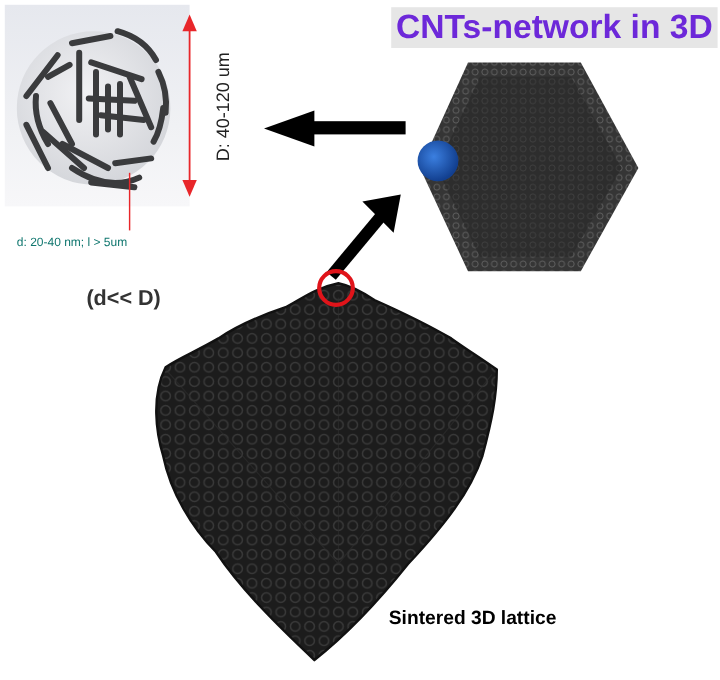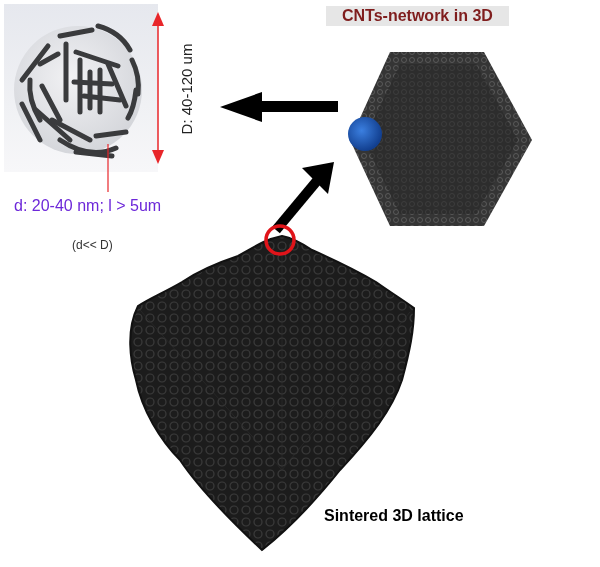--- a/index.html
+++ b/index.html
@@ -3,25 +3,25 @@
   <meta charset="utf-8">
   <style>
     html, body { margin: 0; padding: 0; background: #ffffff; }
     body { width: 600px; height: 567px; position: relative; overflow: hidden; font-family: "Liberation Sans", sans-serif; }
     .abs { position: absolute; }
 
     
     #sphere-panel { left: 4px; top: 4px; width: 154px; height: 168px; background: linear-gradient(180deg, #e6e8ee 0%, #f0f1f4 60%, #f7f7f9 100%); }
     #dim-label { left: 176px; top: 14px; width: 20px; height: 150px; }
     #dim-label span { position: absolute; left: 50%; top: 50%; transform: translate(-50%,-50%) rotate(-90deg); white-space: nowrap; font-size: 15px; color: #222; font-family: "Liberation Sans", sans-serif; }
-    #cnt-dims { left: 14px; top: 197px; font-size: 16px; color: #6d28d9; white-space: nowrap; }
-    #ratio { left: 72px; top: 238px; font-size: 12px; font-weight: normal; color: #333; white-space: nowrap; text-align: right; }
+    #cnt-dims { left: 14px; top: 197px; font-size: 10px; color: #0f766e; white-space: nowrap; }
+    #ratio { left: 72px; top: 238px; font-size: 18px; font-weight: bold; color: #333; white-space: nowrap; text-align: right; }
 
     
-    #cnt-title { left: 326px; top: 6px; padding: 1px 16px; background: #e6e6e6; font-size: 16px; font-weight: bold; color: #7f1d1d; white-space: nowrap; }
+    #cnt-title { left: 326px; top: 6px; padding: 1px 4px; background: #e6e6e6; font-size: 28px; font-weight: bold; color: #6d28d9; white-space: nowrap; }
 
     #lattice-title { left: 324px; top: 507px; font-size: 16px; font-weight: bold; color: #000; white-space: nowrap; }
 
     svg { position: absolute; left: 0; top: 0; }
   </style>
 </head>
 <body>
 
 <div id="sphere-panel" class="abs"></div>
 

